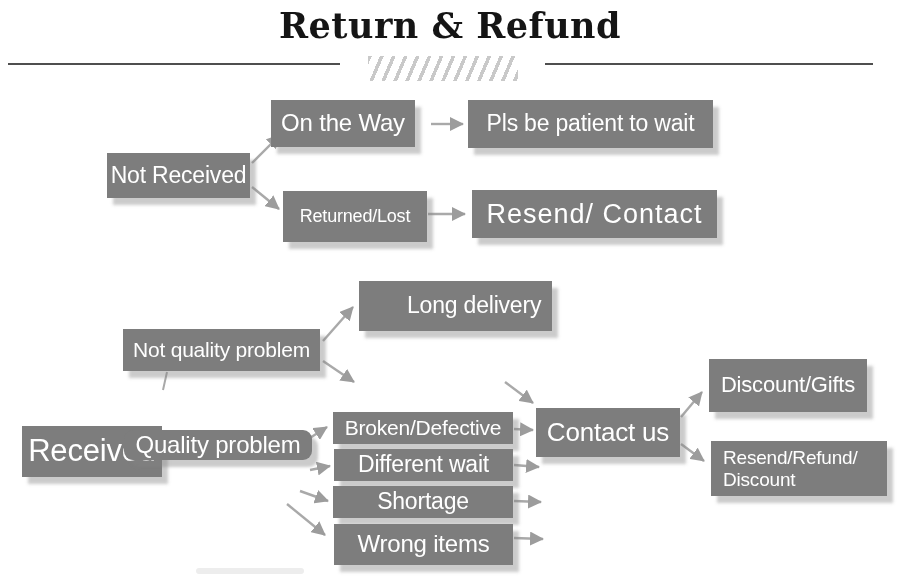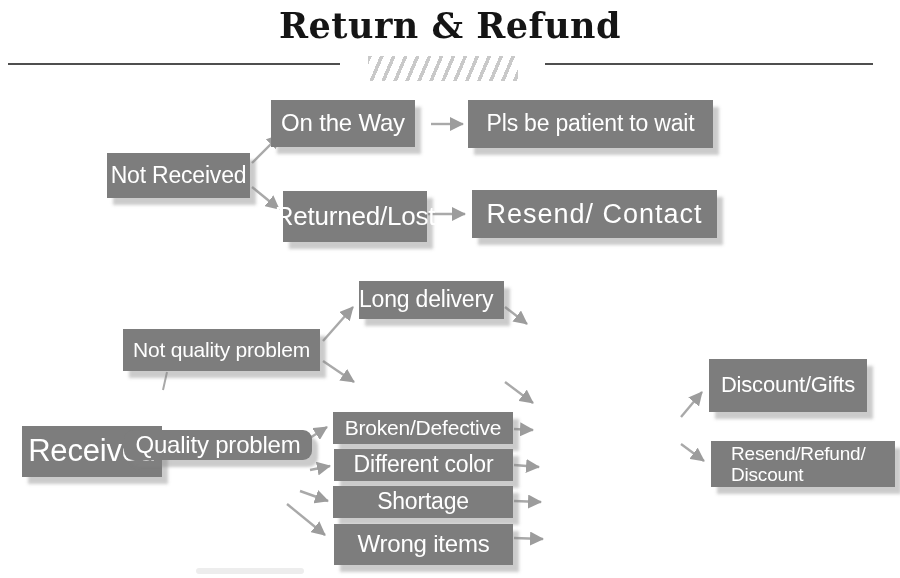--- a/index.html
+++ b/index.html
@@ -72,29 +72,30 @@
       <line x1="514" y1="501" x2="541" y2="502" marker-end="url(#ah)"></line>
       <line x1="514" y1="538" x2="543" y2="539" marker-end="url(#ah)"></line>
       <line x1="681" y1="417" x2="702" y2="392" marker-end="url(#ah)"></line>
       <line x1="681" y1="444" x2="704" y2="461" marker-end="url(#ah)"></line>
     </svg>
 
   <div id="nodes">
       <div class="node" style="left: 107px; top: 153px; width: 143px; height: 45px; font-size: 23px;">Not Received</div>
       <div class="node" style="left: 271px; top: 100px; width: 144px; height: 47px; font-size: 24px;">On the Way</div>
       <div class="node" style="left: 468px; top: 100px; width: 245px; height: 48px; font-size: 23px;">Pls be patient to wait</div>
-      <div class="node" style="left: 283px; top: 191px; width: 144px; height: 51px; font-size: 26px;">Returned/Lost</div>
+      <div class="node" style="left: 283px; top: 191px; width: 144px; height: 51px; font-size: 18px;">Returned/Lost</div>
       <div class="node" style="left: 472px; top: 190px; width: 245px; height: 48px; font-size: 27px; letter-spacing: 1px;">Resend/ Contact</div>
-      <div class="node left" style="left: 359px; top: 281px; width: 145px; height: 38px; font-size: 23px;">Long delivery</div>
+      <div class="node left" style="left: 359px; top: 281px; width: 145px; height: 50px; font-size: 23px; padding-left: 48px;">Long delivery</div>
       <div class="node" style="left: 123px; top: 329px; width: 197px; height: 42px; font-size: 21px;">Not quality problem</div>
       <div class="node" style="left: 22px; top: 390px; width: 140px; height: 51px; font-size: 31px; margin-top: 36px;">Received</div>
       <div class="node" style="left: 333px; top: 412px; width: 180px; height: 32px; font-size: 21px;">Broken/Defective</div>
-      <div class="node" style="left: 334px; top: 449px; width: 179px; height: 32px; font-size: 23px;">Different color</div>
+      <div class="node" style="left: 334px; top: 449px; width: 179px; height: 32px; font-size: 23px;">Different wait</div>
       <div class="node" style="left: 124px; top: 430px; width: 188px; height: 30px; font-size: 24px; border-radius: 9px;">Quality problem</div>
       <div class="node" style="left: 333px; top: 486px; width: 180px; height: 32px; font-size: 23px;">Shortage</div>
       <div class="node" style="left: 334px; top: 524px; width: 179px; height: 41px; font-size: 24px;">Wrong items</div>
+      <div class="node" style="left: 536px; top: 408px; width: 144px; height: 49px; font-size: 26px;">Contact us</div>
       <div class="node" style="left: 709px; top: 359px; width: 158px; height: 53px; font-size: 22px;">Discount/Gifts</div>
-      <div class="node left" style="left: 711px; top: 441px; width: 164px; height: 46px; font-size: 19px; padding-left: 20px;">Resend/Refund/
+      <div class="node left" style="left: 711px; top: 441px; width: 164px; height: 55px; font-size: 19px; padding-left: 12px;">Resend/Refund/
 Discount</div>
     </div>
 
   <div class="smudge"></div>
 </div>
 
 </body></html>

